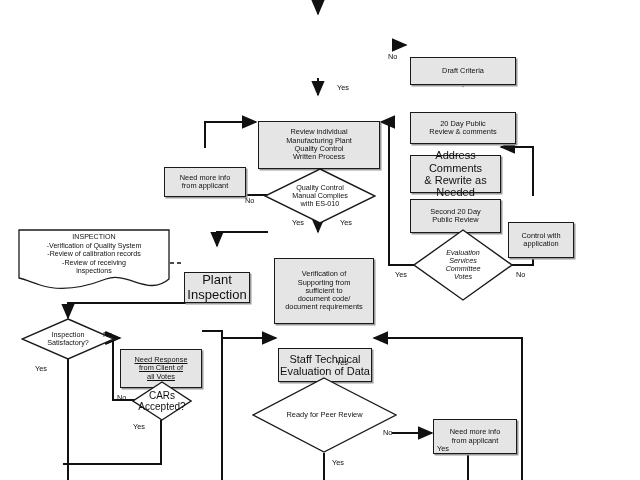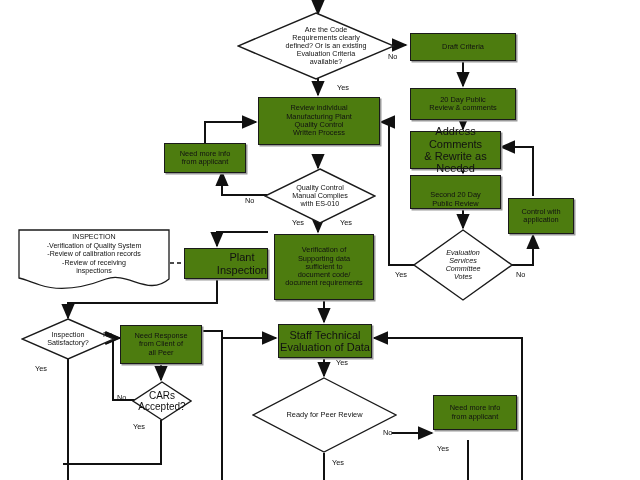--- a/index.html
+++ b/index.html
@@ -3,22 +3,22 @@
 <meta charset="utf-8">
 <style>
   html,body{margin:0;padding:0;background:#ffffff;}
   body{width:640px;height:480px;overflow:hidden;
        font-family:"Liberation Sans","DejaVu Sans",sans-serif;}
   #canvas{position:relative;width:640px;height:480px;background:#fff;}
   svg#wires{position:absolute;left:0;top:0;width:640px;height:480px;}
   .node{position:absolute;box-sizing:border-box;display:flex;
         align-items:center;justify-content:center;text-align:center;
         color:#111;line-height:1.12;}
-  .proc{border:1.5px solid #1a1a1a;background:#4d7c0f;
-        box-shadow:1.5px 1.5px 0 #9a9a9a;}
+  .proc{border:1.5px solid #1a1a1a;background:#e5e5e5;
+        box-shadow:1.5px 1.5px 0 #9a9a9a;margin-top:24px;}
   .lbl{position:absolute;color:#111;background:transparent;white-space:nowrap;}
   .diamond-wrap{position:absolute;}
   .diamond-wrap svg{position:absolute;left:0;top:0;}
   .diamond-txt{position:absolute;left:0;top:0;width:100%;height:100%;
                display:flex;align-items:center;justify-content:center;
                text-align:center;line-height:1.12;color:#111;}
   .doc-wrap{position:absolute;}
   .doc-wrap svg{position:absolute;left:0;top:0;}
   .doc-txt{position:absolute;left:0;top:0;width:100%;height:100%;
            display:flex;flex-direction:column;align-items:center;
@@ -102,55 +102,41 @@
       <path d="M522,338 L522,480"></path>
 
       <path d="M222,338 L222,480"></path>
     </g>
     <g stroke="#111" stroke-width="1.4" fill="none" stroke-dasharray="4 3">
 
       <path d="M170,263 L183,263"></path>
     </g>
   </svg>
 
-  <div class="diamond-wrap" style="left:237px;top:12px;width:158px;height:68px;">
-    <svg viewBox="0 0 158 68" width="158" height="68">
-      <polygon points="79,1 157,34 79,67 1,34" fill="#fff" stroke="#1a1a1a" stroke-width="1.4"></polygon>
-    </svg>
-    <div class="diamond-txt" style="font-size:7.2px;padding:0 10px;">
-      <div>
-        <div>Are the Code</div>
-        <div>Requirements clearly</div>
-        <div>defined? Or is an existing</div>
-        <div>Evaluation Criteria</div>
-        <div>available?</div>
-      </div>
-    </div>
-  </div>
 
   <div class="node proc" style="left:410px;top:33px;width:106px;height:28px;font-size:7.4px;">
     <span>Draft Criteria</span>
   </div>
 
   <div class="node proc" style="left:410px;top:88px;width:106px;height:32px;font-size:7.4px;">
     <div>
       <div>20 Day Public</div>
       <div>Review &amp; comments</div>
     </div>
   </div>
 
   <div class="node proc" style="left:410px;top:131px;width:91px;height:38px;font-size:11px;">
     <div>
       <div>Address Comments</div>
       <div>&amp; Rewrite as</div>
       <div>Needed</div>
     </div>
   </div>
 
-  <div class="node proc" style="left:410px;top:175px;width:91px;height:34px;font-size:7.4px;align-items:flex-end;">
+  <div class="node proc" style="left:410px;top:175px;width:91px;height:34px;font-size:7.4px;">
     <div>
       <div>Second 20 Day</div>
       <div>Public Review</div>
     </div>
   </div>
 
   <div class="node proc" style="left:508px;top:198px;width:66px;height:36px;font-size:7.4px;">
     <div>
       <div>Control with</div>
       <div>application</div>
@@ -206,54 +192,54 @@
     </svg>
     <div class="doc-txt" style="font-size:7.1px;padding-top:4px;">
       <div class="doc-title">INSPECTION</div>
       <div>-Verification of Quality System</div>
       <div>-Review of calibration records</div>
       <div>-Review of receiving</div>
       <div>inspections</div>
     </div>
   </div>
 
-  <div class="node proc" style="left:184px;top:248px;width:84px;height:31px;font-size:11px;justify-content:flex-end;">
+  <div class="node proc" style="left:184px;top:248px;width:66px;height:31px;font-size:13px;">
     <div>
       <div>Plant</div>
       <div>Inspection</div>
     </div>
   </div>
 
   <div class="node proc" style="left:274px;top:234px;width:100px;height:66px;font-size:7.4px;text-align:center;">
     <div>
       <div>Verification of</div>
-      <div>Supporting data</div>
+      <div>Supporting from</div>
       <div>sufficient to</div>
       <div>document code/</div>
       <div>document requirements</div>
     </div>
   </div>
 
   <div class="diamond-wrap" style="left:21px;top:318px;width:94px;height:42px;">
     <svg viewBox="0 0 94 42" width="94" height="42">
       <polygon points="47,1 93,21 47,41 1,21" fill="#fff" stroke="#1a1a1a" stroke-width="1.4"></polygon>
     </svg>
     <div class="diamond-txt" style="font-size:7.2px;">
       <div>
         <div>Inspection</div>
         <div>Satisfactory?</div>
       </div>
     </div>
   </div>
 
-  <div class="node proc" style="left:120px;top:325px;width:82px;height:39px;font-size:7.4px;">
+  <div class="node proc" style="left:120px;top:325px;width:82px;height:39px;font-size:7.4px;text-decoration:underline;">
     <div>
       <div>Need Response</div>
       <div>from Client of</div>
-      <div>all Peer</div>
+      <div>all Votes</div>
     </div>
   </div>
 
   <div class="diamond-wrap" style="left:132px;top:381px;width:60px;height:40px;">
     <svg viewBox="0 0 60 40" width="60" height="40">
       <polygon points="30,1 59,20 30,39 1,20" fill="#fff" stroke="#1a1a1a" stroke-width="1.4"></polygon>
     </svg>
     <div class="diamond-txt" style="font-size:10px;">
       <div>
         <div>CARs</div>

